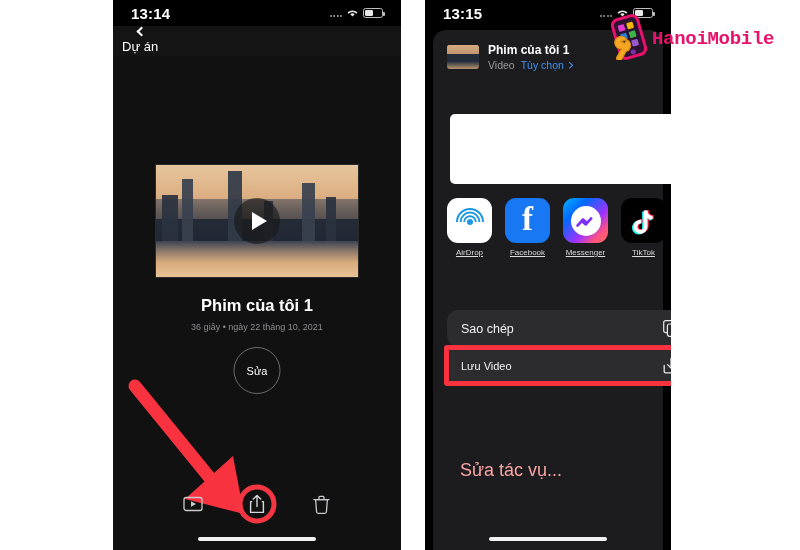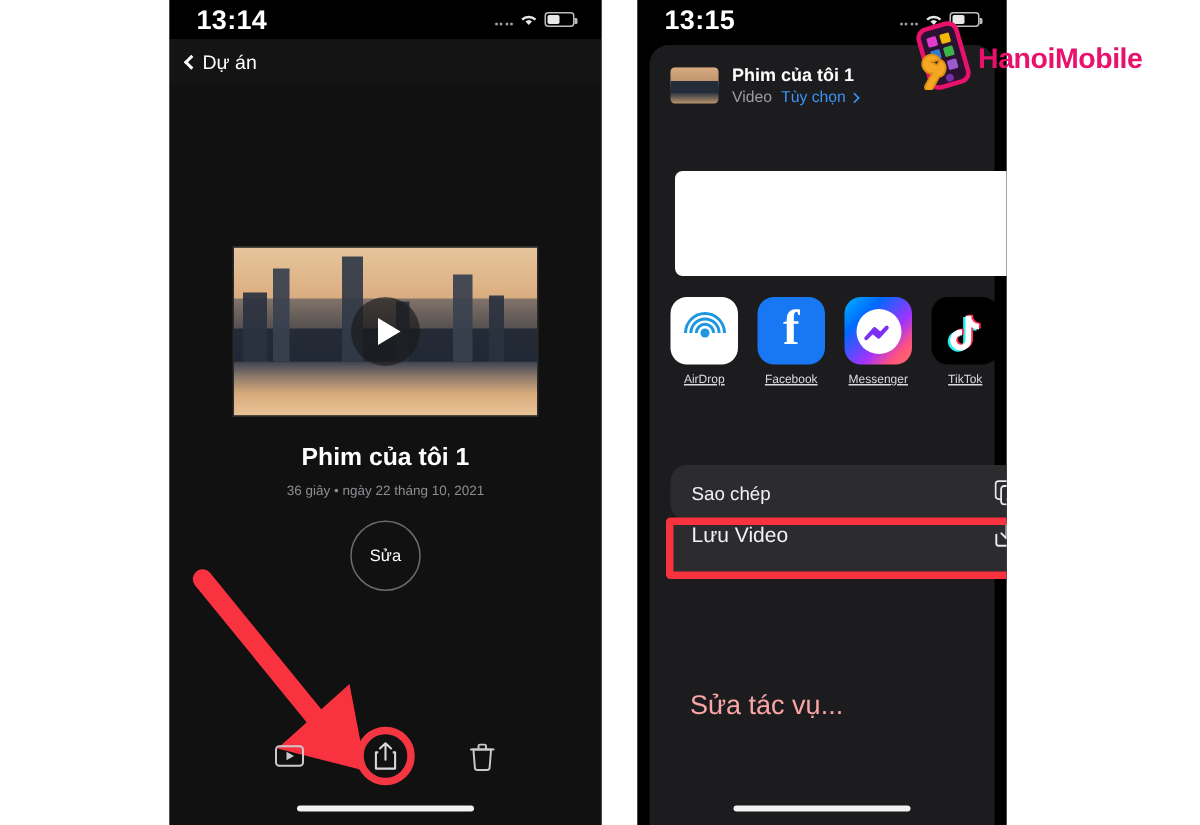--- a/index.html
+++ b/index.html
@@ -23,41 +23,41 @@
   .phone-right { left: 425px; width: 246px; }
 
   .screen { position: absolute; inset: 0; background: #000; }
 
   
   .statusbar {
     position: absolute; top: 0; left: 0; right: 0; height: 26px;
     display: flex; align-items: center; justify-content: space-between;
     padding: 0 18px; color: #fff; background: #000;
   }
-  .sb-time { font-size: 18px; font-weight: bold; letter-spacing: .2px; }
+  .sb-time { font-size: 15px; font-weight: bold; letter-spacing: .2px; }
   .sb-right { display: flex; align-items: center; gap: 4px; }
   .sig { display: flex; align-items: flex-end; gap: 1.5px; height: 8px; }
   .sig i { display: block; width: 2px; height: 2px; background: #9a9a9a; border-radius: 50%; }
   .wifi svg { display: block; }
   .batt {
     width: 20px; height: 10px; border: 1px solid #bdbdbd; border-radius: 2.5px;
     position: relative; padding: 1px;
   }
   .batt::after {
     content: ""; position: absolute; right: -3px; top: 3px;
     width: 1.6px; height: 4px; background: #bdbdbd; border-radius: 0 1px 1px 0;
   }
   .batt i { display: block; height: 100%; width: 48%; background: #e8e8e8; border-radius: 1.2px; }
 
   
   .navbar {
     position: absolute; top: 26px; left: 0; right: 0; height: 30px;
     background: #141414; display: flex; align-items: center; padding-left: 9px;
   }
-  .back-btn { display: flex; align-items: center; gap: 4px; color: #fff; font-size: 13px; }
+  .back-btn { display: flex; align-items: center; gap: 4px; color: #fff; font-size: 13px; flex-direction: column; }
   .chev-l {
     width: 7px; height: 7px; border-left: 2px solid #fff; border-bottom: 2px solid #fff;
     transform: rotate(45deg); margin-left: 2px;
   }
   .left-body { position: absolute; top: 56px; left: 0; right: 0; bottom: 0; background: #111; }
 
   .thumb {
     position: absolute; left: 42px; top: 108px; width: 204px; height: 114px;
     border: 1px solid #2a2a2a; overflow: hidden;
     background: linear-gradient(to bottom,
@@ -171,31 +171,31 @@
   }
   .act-ic { width: 17px; height: 17px; display: flex; align-items: center; justify-content: center; }
 
   .save-highlight {
     position: absolute; left: 11px; top: 315px; width: 252px; height: 41px;
     border: 5px solid #f8323f; border-radius: 3px; z-index: 4;
   }
   .save-row-box {
     position: absolute; left: 14px; top: 318px; width: 246px; height: 35px;
     background: #2c2c2e; border-radius: 5px; z-index: 3;
-    display: flex; align-items: flex-start; justify-content: space-between; padding: 0 14px;
-    color: #f2f2f5; font-size: 14px;
+    display: flex; align-items: center; justify-content: space-between; padding: 0 14px;
+    color: #f2f2f5; font-size: 11px;
   }
   .edit-actions {
     position: absolute; left: 27px; top: 430px; color: #fca5a5; font-size: 18px;
   }
 
   
   .watermark { position: absolute; left: 608px; top: 14px; display: flex; align-items: center; gap: 2px; z-index: 20; }
   .wm-text { font-size: 19px; font-weight: bold; color: #e8116b; letter-spacing: -.3px;
-    font-family: Liberation Sans, sans-serif; }
+    font-family: Liberation Mono, monospace; }
 </style>
 </head>
 <body>
 
 <div class="canvas">
 
   <div class="phone phone-left">
     <div class="screen">
 
       <div class="statusbar">

